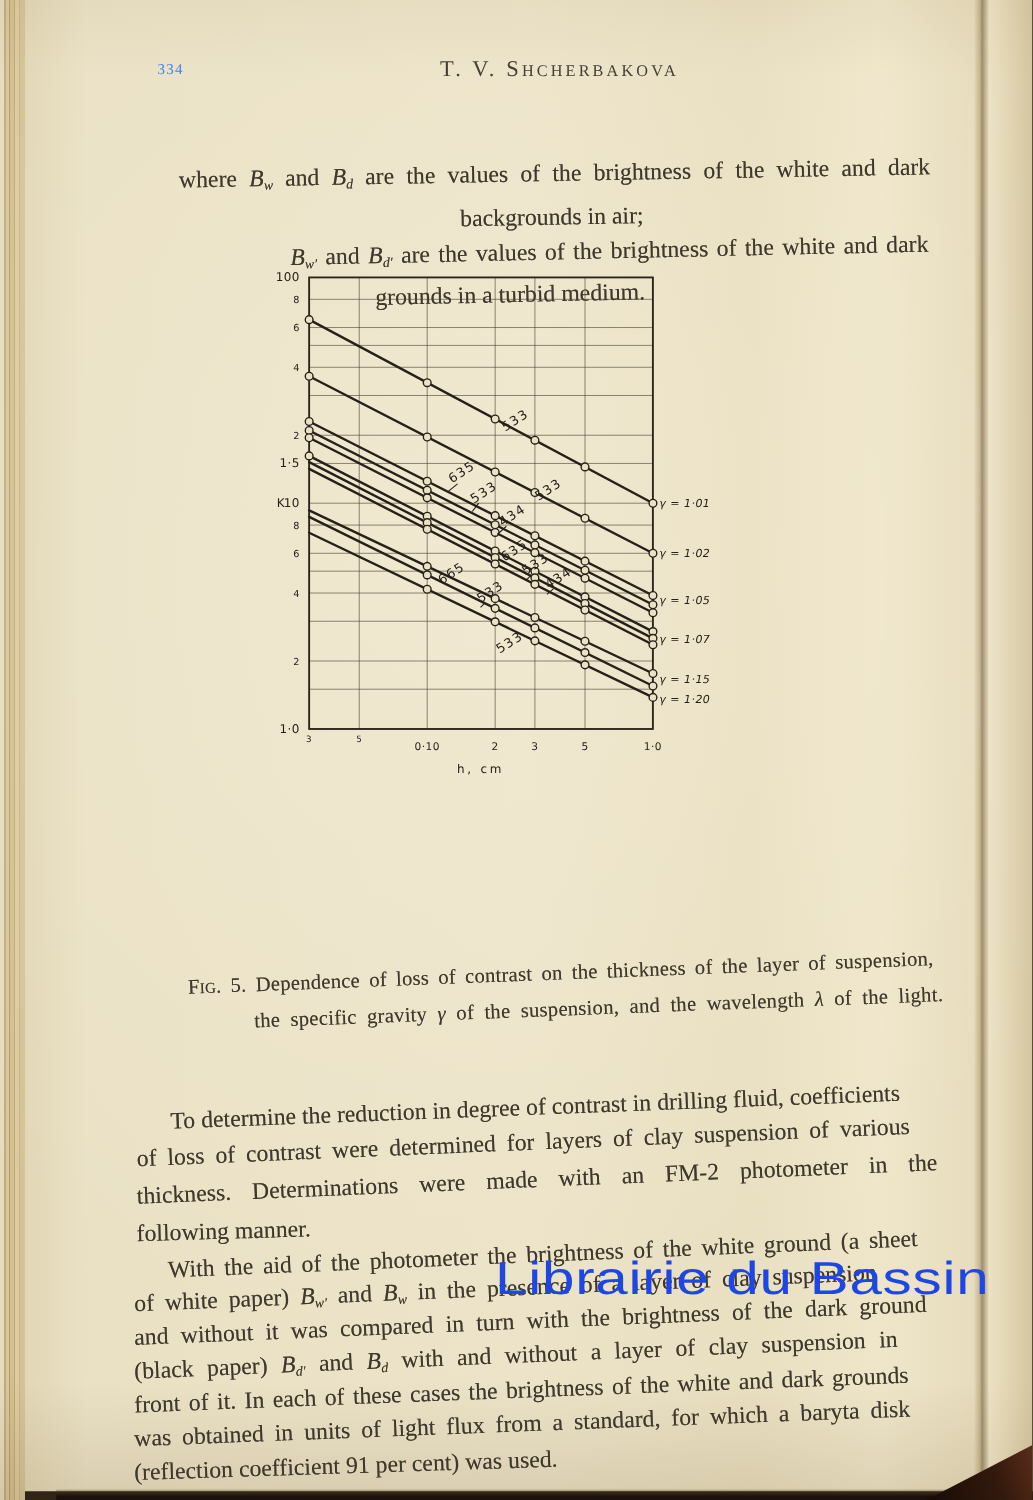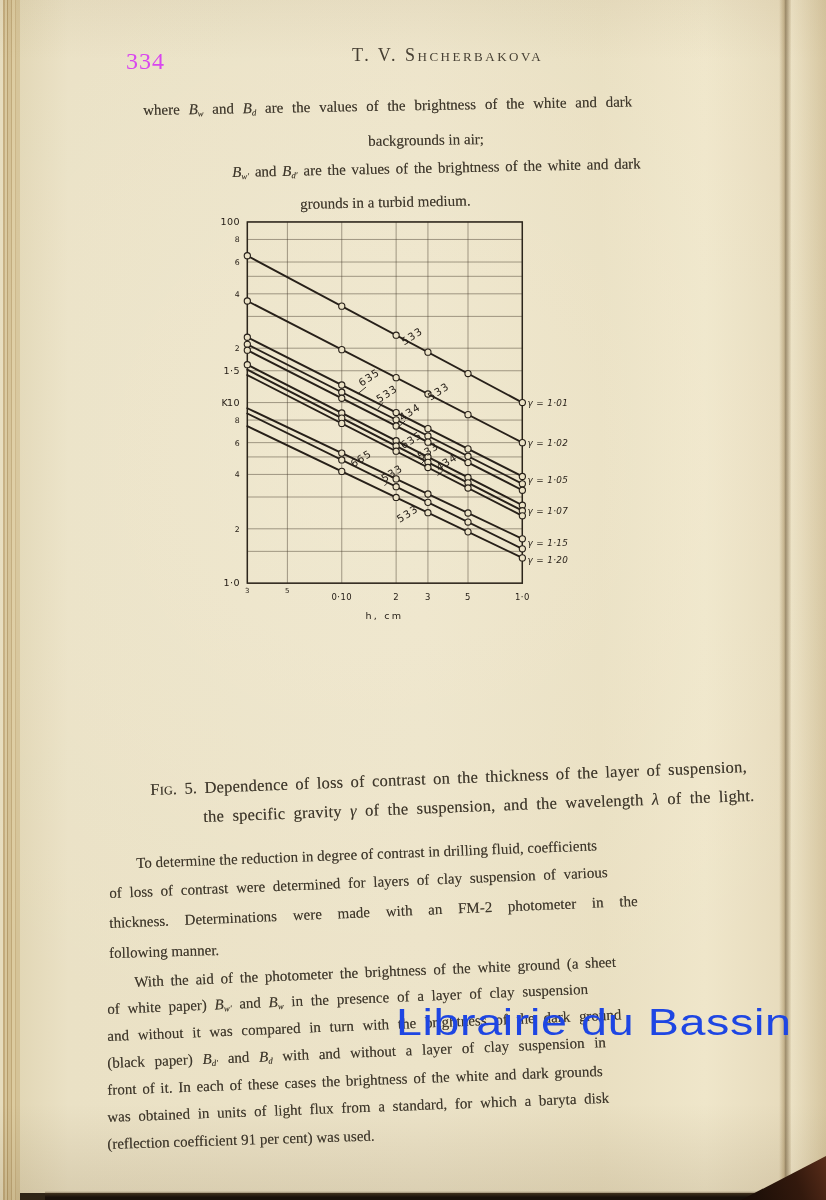--- a/index.html
+++ b/index.html
@@ -17,26 +17,26 @@
   .right-band{position:absolute;left:791px;right:0;top:0;bottom:0;pointer-events:none;
         background:linear-gradient(90deg, rgba(245,238,212,0.35), rgba(190,165,115,0.25));}
   .bottom-strip{position:absolute;left:45px;right:0;bottom:0;height:9px;
         background:linear-gradient(to top,#19110a 30%, rgba(70,52,30,0.5) 72%, rgba(0,0,0,0));}
   .cover-wedge{position:absolute;right:0;bottom:0;width:85px;height:44px;
         clip-path:polygon(100% 0,100% 100%,0 100%);
         background:linear-gradient(250deg,#5a2d1a 0%,#33190d 38%,#170c06 100%);}
 
   .txt{position:absolute;inset:0;color:#3f382c;text-shadow:0 0 0.5px rgba(64,56,44,0.6);}
   .tline{position:absolute;white-space:nowrap;transform-origin:0 0;}
-  .defs,.para{font-size:15px;}
+  .defs,.para{font-size:19px;margin-top:32px;}
   .cap{font-size:16.5px;letter-spacing:0.2px;}
   .sc{font-variant:small-caps;}
   .v{font-style:italic;}
   sub{font-size:0.58em;font-style:italic;line-height:0;vertical-align:-0.28em;}
-  .pagenum{position:absolute;left:126px;top:48px;font-size:24px;letter-spacing:1px;color:#d946ef;}
+  .pagenum{position:absolute;left:126px;top:48px;font-size:12px;letter-spacing:1px;color:#3b82f6;}
   .runhead{position:absolute;left:352px;top:45px;font-size:18px;letter-spacing:2.5px;color:#474034;text-align:center;}
   .watermark{position:absolute;left:396px;top:1004px;line-height:1;white-space:nowrap;
         font-family:"Liberation Sans","DejaVu Sans",sans-serif;font-size:37px;font-weight:400;
         letter-spacing:0.5px;transform:scaleX(1.26);transform-origin:0 0;z-index:30;}
   #chart{position:absolute;left:185px;top:205px;z-index:5;}
   .grid{stroke:#473e2f;stroke-width:0.9;opacity:0.72;fill:none;}
   .frame{fill:none;stroke:#2c251b;stroke-width:2;}
   .ser{stroke:#272019;stroke-width:2.6;stroke-linecap:round;}
   .mk{fill:#ebe2c6;stroke:#272019;stroke-width:1.5;}
   .ann{font-family:"DejaVu Sans",sans-serif;font-size:14px;letter-spacing:1.5px;fill:#272019;text-anchor:middle;}

